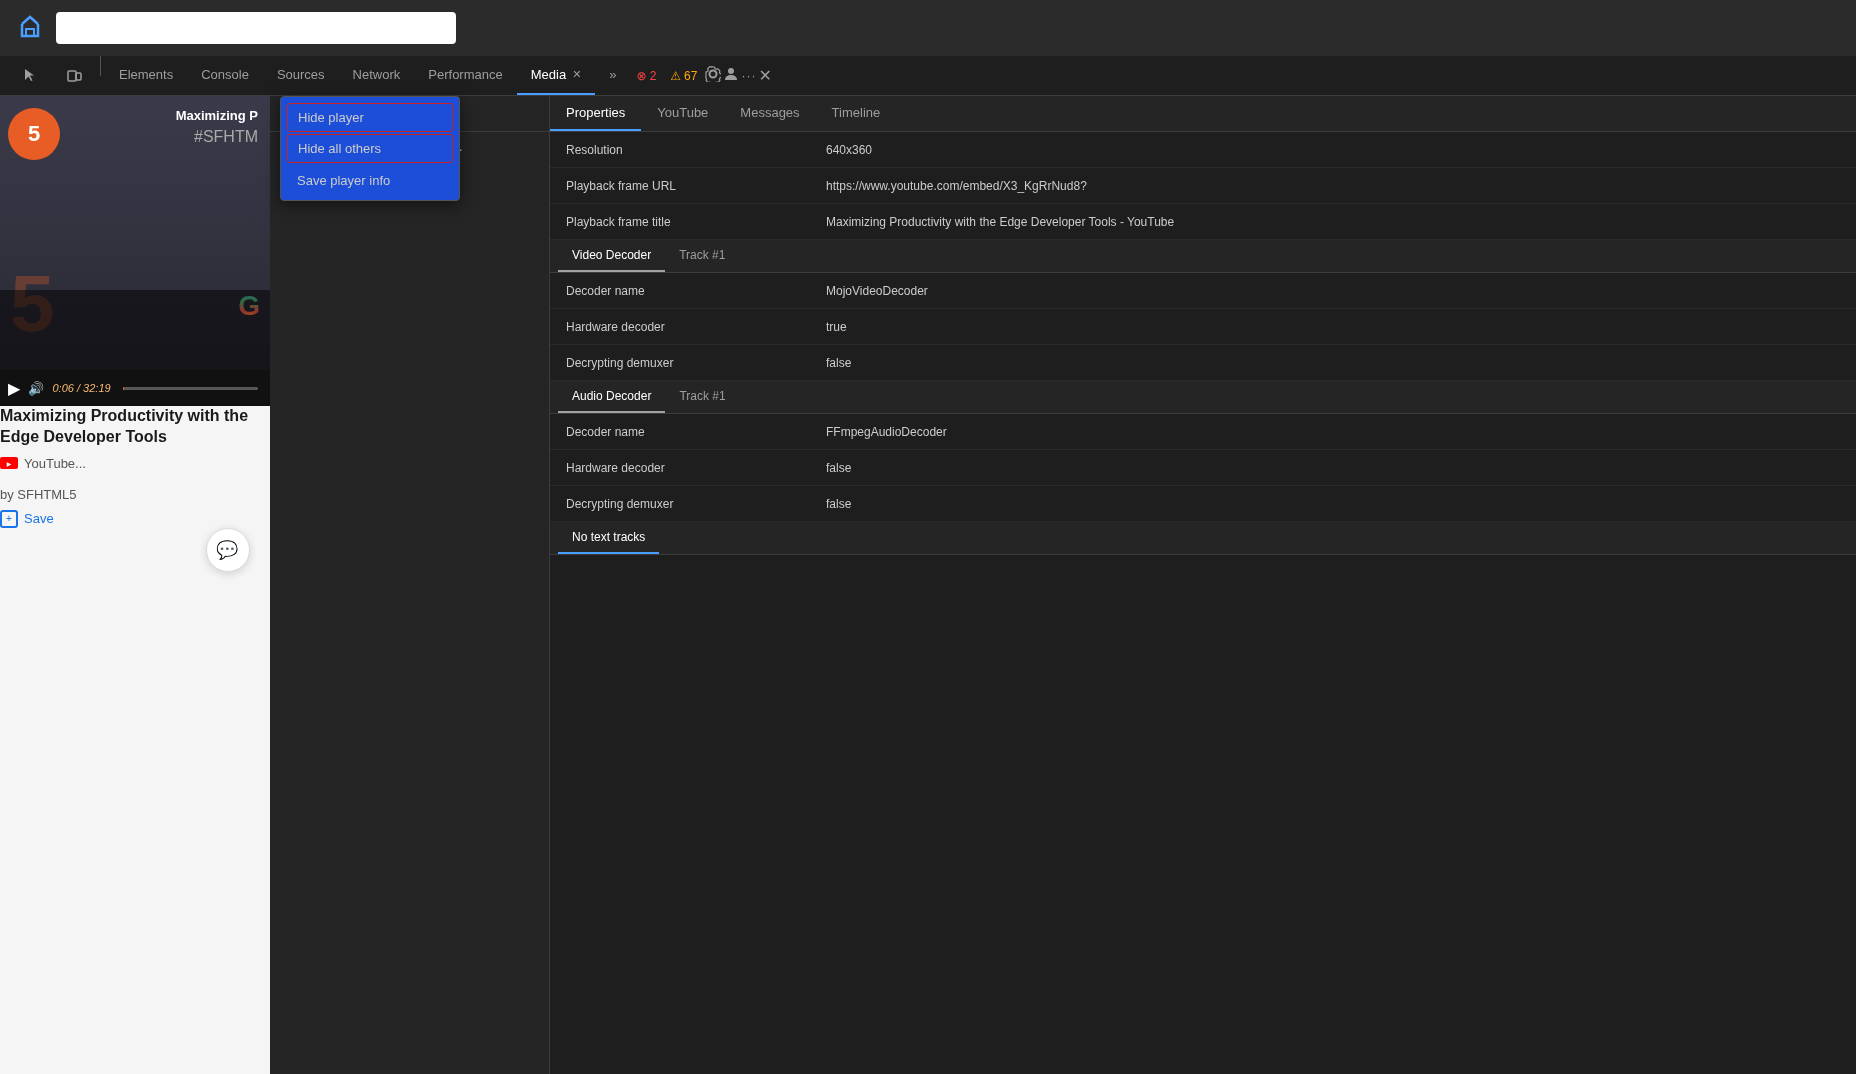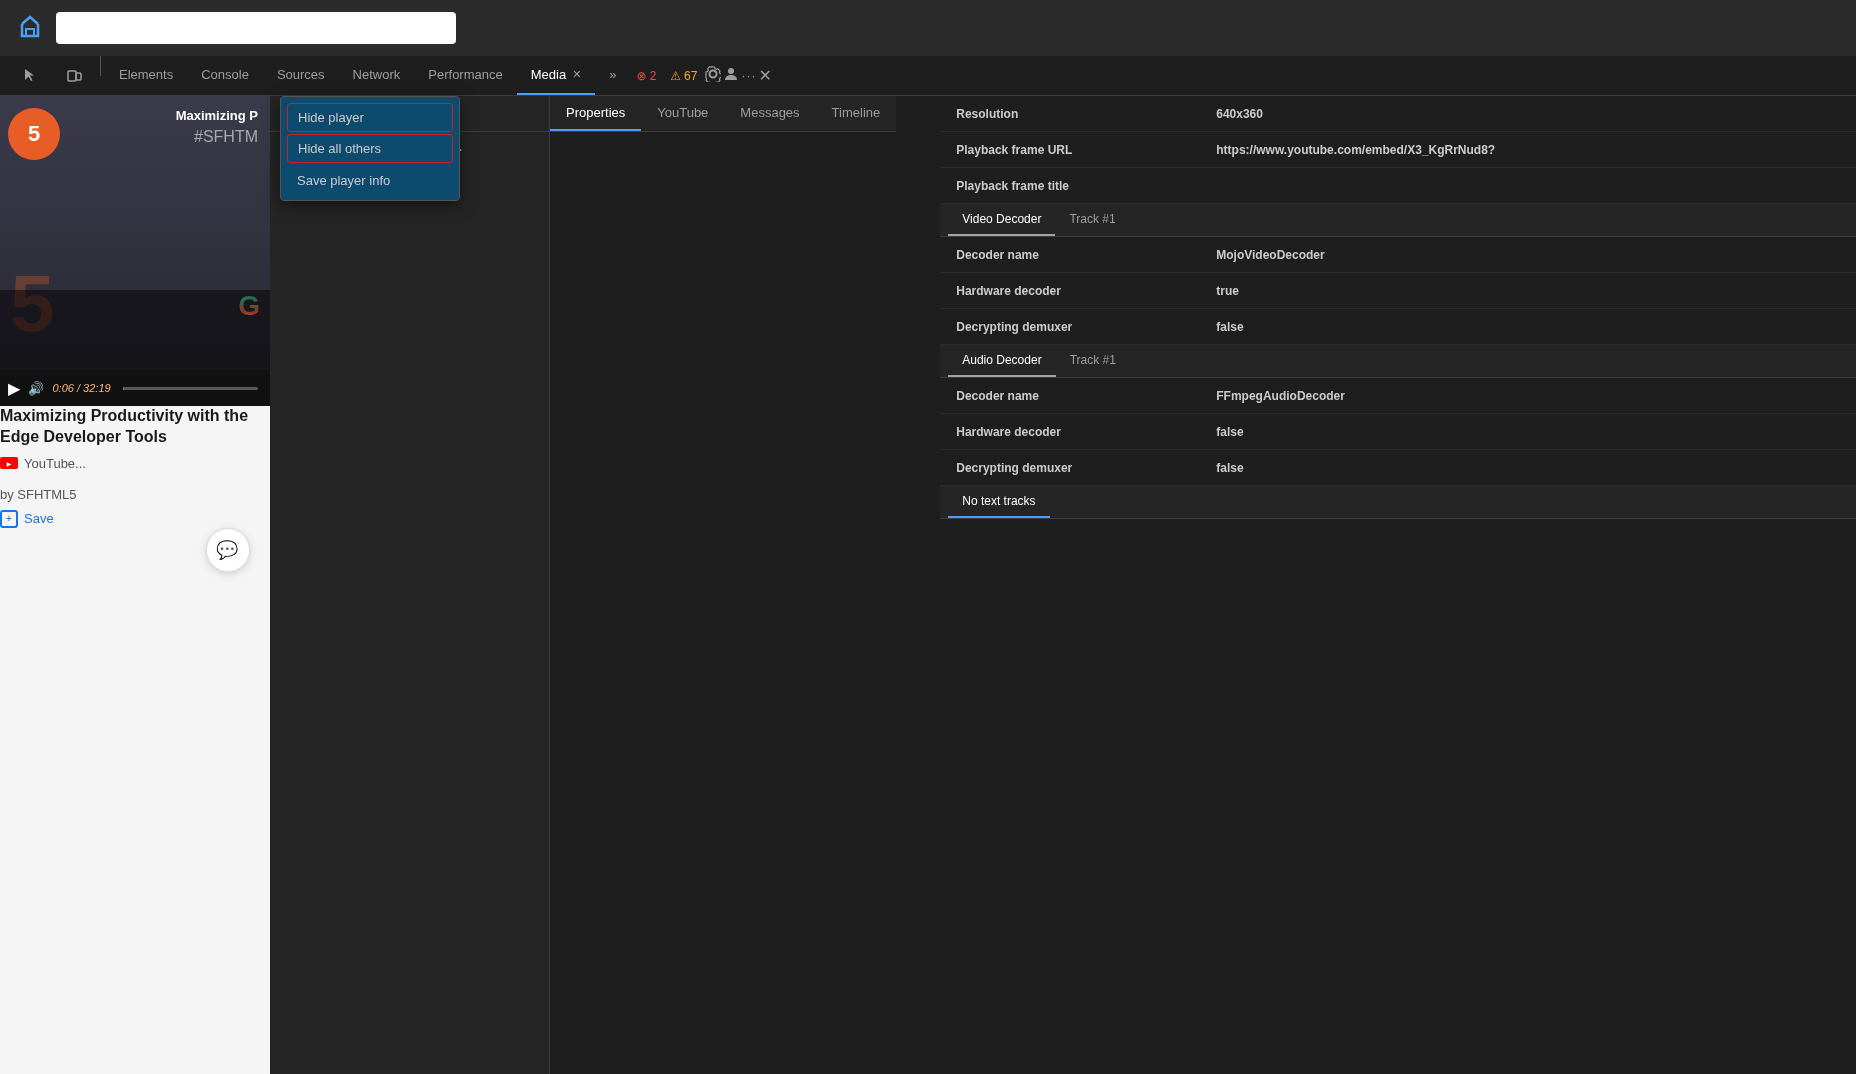--- a/index.html
+++ b/index.html
@@ -270,21 +270,21 @@
       cursor: pointer;
       gap: 6px;
     }
     .player-arrow { font-size: 10px; color: #888; }
 
     
     .context-menu {
       position: absolute;
       top: 96px;
       left: 280px;
-      background: #0c4a6e;
+      background: #1d4ed8;
       border: 1px solid #555;
       border-radius: 4px;
       padding: 4px 0;
       z-index: 100;
       min-width: 180px;
       box-shadow: 0 4px 16px rgba(0,0,0,0.5);
     }
     .context-menu-item {
       padding: 8px 16px;
       color: #ccc;
@@ -295,23 +295,22 @@
       border: 1.5px solid #cc2222;
       margin: 2px 6px;
       border-radius: 3px;
       padding: 6px 10px;
     }
 
     
     .properties-panel {
       flex: 1;
       display: flex;
-      flex-direction: row;
-      overflow: hidden;
-      gap: 44px;
+      flex-direction: column;
+      overflow: hidden;
     }
 
     
     .subtabs-bar {
       height: 36px;
       background: #252526;
       display: flex;
       align-items: stretch;
       border-bottom: 1px solid #3c3c3c;
       flex-shrink: 0;
@@ -335,21 +334,20 @@
       flex: 1;
       overflow-y: auto;
       background: #1e1e1e;
     }
     .prop-row {
       display: flex;
       align-items: center;
       padding: 7px 16px;
       border-bottom: 1px solid #2a2a2a;
       min-height: 36px;
-      font-weight: bold;
     }
     .prop-key {
       color: #ccc;
       font-size: 12px;
       width: 260px;
       flex-shrink: 0;
     }
     .prop-val {
       color: #ccc;
       font-size: 12px;
@@ -593,20 +591,21 @@
             <div class="prop-val">640x360</div>
           </div>
 
           <div class="prop-row">
             <div class="prop-key">Playback frame URL</div>
             <div class="prop-val">https://www.youtube.com/embed/X3_KgRrNud8?</div>
           </div>
 
           <div class="prop-row">
             <div class="prop-key">Playback frame title</div>
+            <div class="prop-val">Maximizing Productivity with the Edge Developer Tools - YouTube</div>
           </div>
 
           <div class="section-tabs">
             <div class="section-tab active">
               <span>Video Decoder</span>
             </div>
             <div class="section-tab">
               <span>Track #1</span>
             </div>
           </div>

